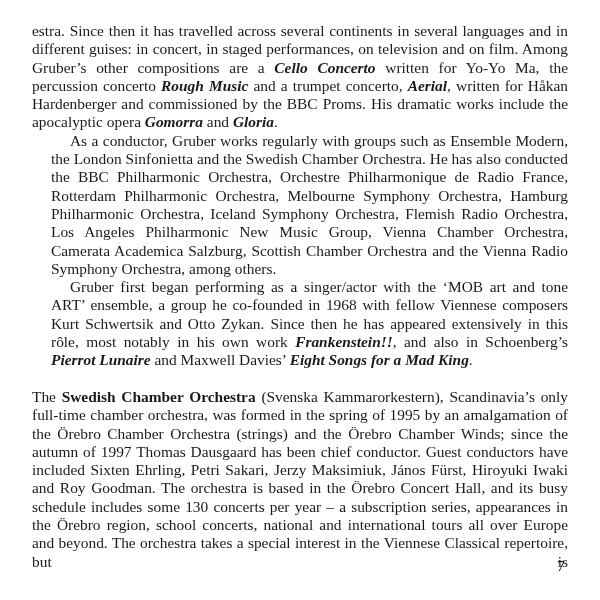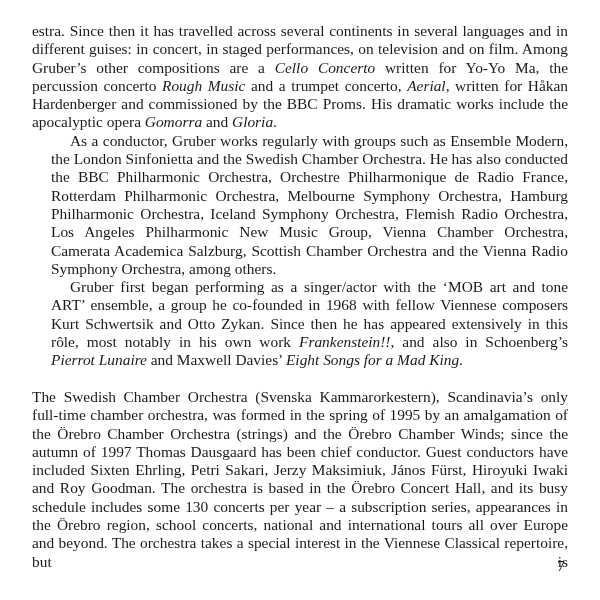--- a/index.html
+++ b/index.html
@@ -20,22 +20,22 @@
     width: 536px;
     font-size: 15.4px;
     line-height: 18.3px;
     text-align: justify;
     hyphens: manual;
   }
   .text-block p { margin: 0; }
   .text-block p.indent { text-indent: 19px; margin-left: 19px; }
   .text-block p.gap { margin-top: 18.3px; }
   .text-block p.last-line-justify { text-align-last: justify; }
-  i { font-style: italic; }
-  b { font-weight: normal; }
+  i { font-style: italic; font-weight: bold; }
+  b { font-weight: bold; }
   .page-number {
     position: absolute;
     left: 557px;
     top: 557px;
     font-size: 15.4px;
     line-height: 18px;
   }
 </style>
 </head>
 <body>

